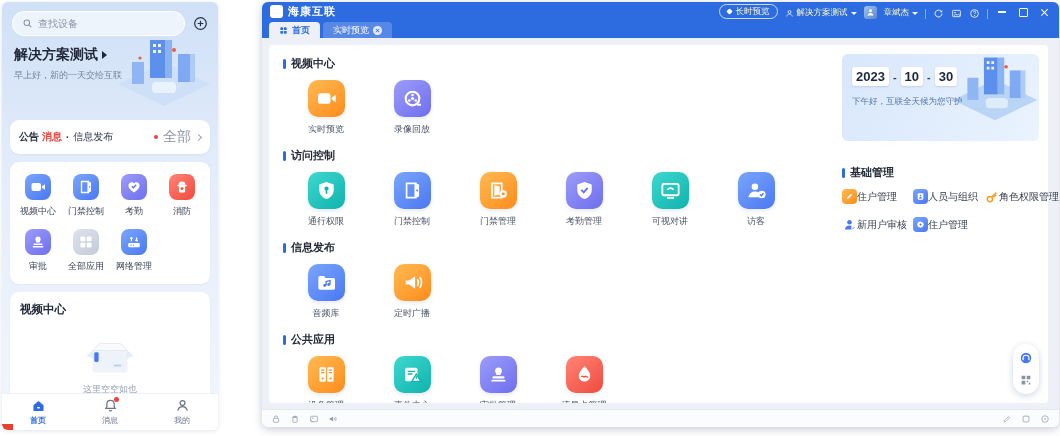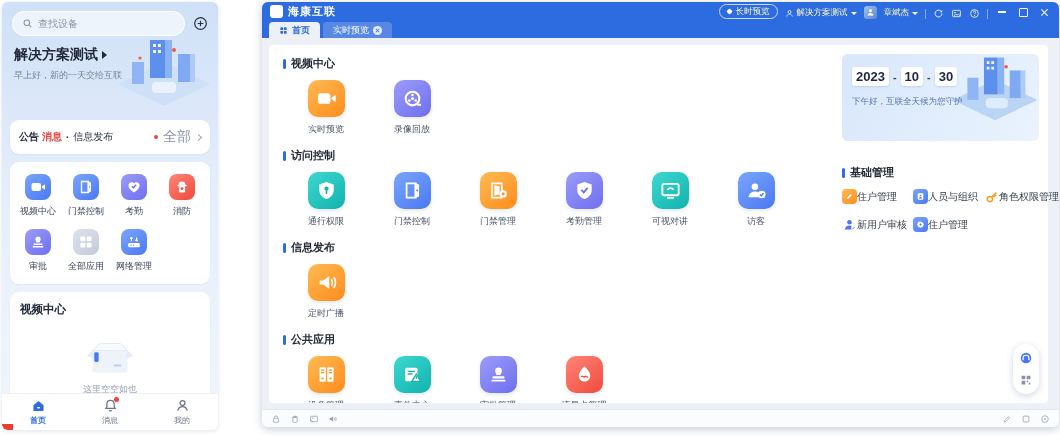--- a/index.html
+++ b/index.html
@@ -627,20 +627,28 @@
           </div>
         </div>
 
         <div class="sec">
           <div class="sec-h">
               <span class="bar"></span>
               <span>信息发布</span>
             </div>
           <div class="sec-apps">
             <div class="dk-app">
+              <span class="dk-ic g-blue">
+                  <svg>
+                    <use href="#i-folder"></use>
+                  </svg>
+                </span>
+              <span class="dk-app-lb">音频库</span>
+            </div>
+            <div class="dk-app">
               <span class="dk-ic g-orange">
                   <svg>
                     <use href="#i-speaker"></use>
                   </svg>
                 </span>
               <span class="dk-app-lb">定时广播</span>
             </div>
           </div>
         </div>
 

